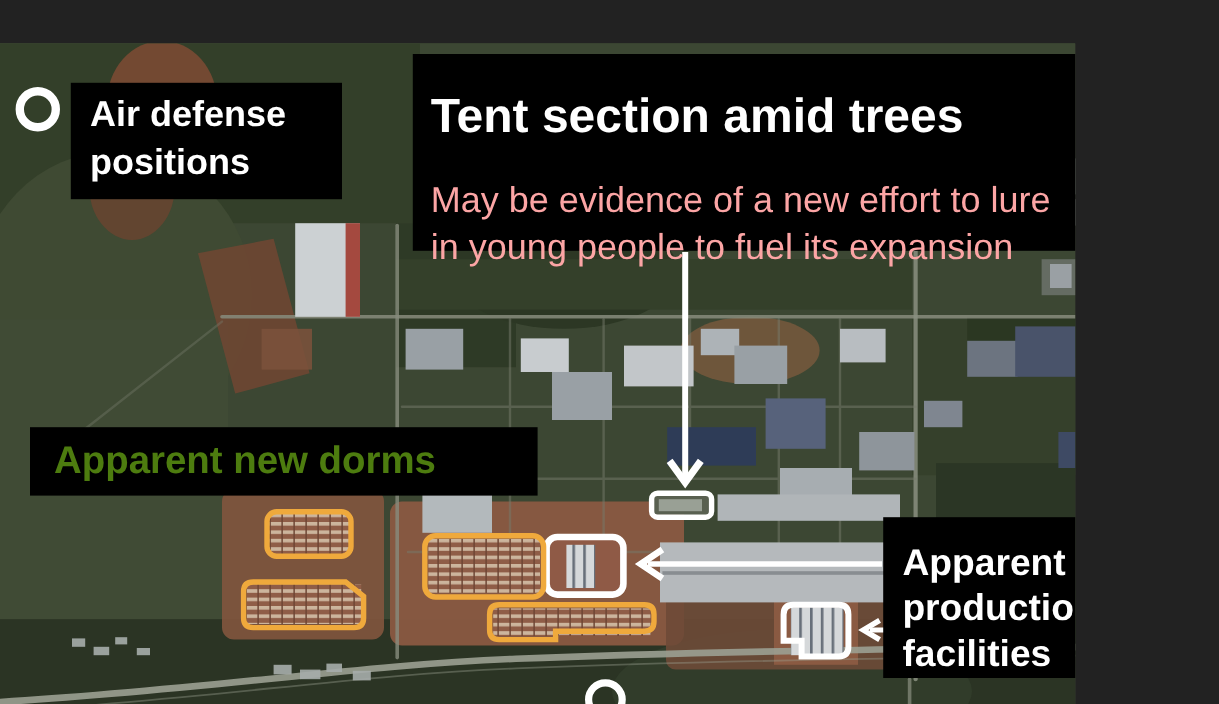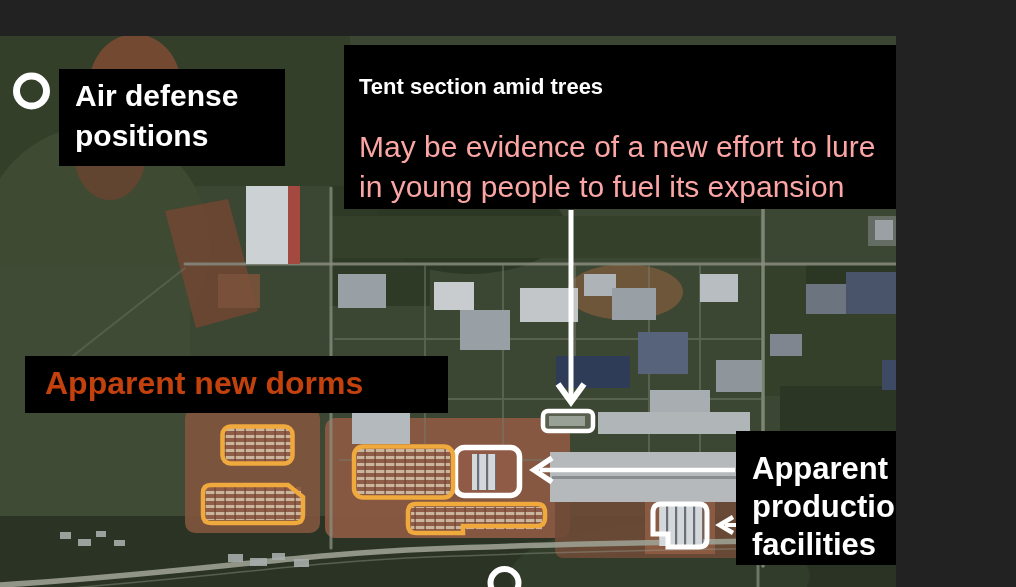--- a/index.html
+++ b/index.html
@@ -13,21 +13,21 @@
     white-space:pre-line;font-family:"Liberation Sans",sans-serif;
   }
   .panel-air{
     left:59px;top:33px;width:226px;height:97px;
     padding:7px 0 0 16px;font-size:30px;font-weight:bold;line-height:1.32;
   }
   .panel-tent{
     left:344px;top:9px;width:656px;height:164px;
     padding:11px 0 0 15px;
   }
-  .panel-tent .tent-title{font-size:22px;font-weight:bold;line-height:1.15;}
+  .panel-tent .tent-title{font-size:40px;font-weight:bold;line-height:1.15;}
   .panel-tent .tent-body{font-size:30px;font-weight:400;line-height:1.31;margin-top:10px;color:#fca5a5;}
   .panel-dorms{
     left:25px;top:320px;width:423px;height:57px;
     padding:8px 0 0 20px;font-size:32px;font-weight:bold;line-height:1.2;
   }
   .panel-production{
     left:736px;top:395px;width:280px;height:134px;
     padding:19px 0 0 16px;font-size:31px;font-weight:bold;line-height:1.22;
   }
 </style>
@@ -188,18 +188,18 @@
 
   <div class="panel panel-air">Air defense
 positions</div>
 
   <div class="panel panel-tent">
     <div class="tent-title">Tent section amid trees</div>
     <div class="tent-body">May be evidence of a new effort to lure
 in young people to fuel its expansion</div>
   </div>
 
-  <div class="panel panel-dorms" style="color: #c2410c;">Apparent new dorms</div>
+  <div class="panel panel-dorms" style="color: #4d7c0f;">Apparent new dorms</div>
 
   <div class="panel panel-production">Apparent new
 production
 facilities</div>
 </div>
 
 </body></html>

